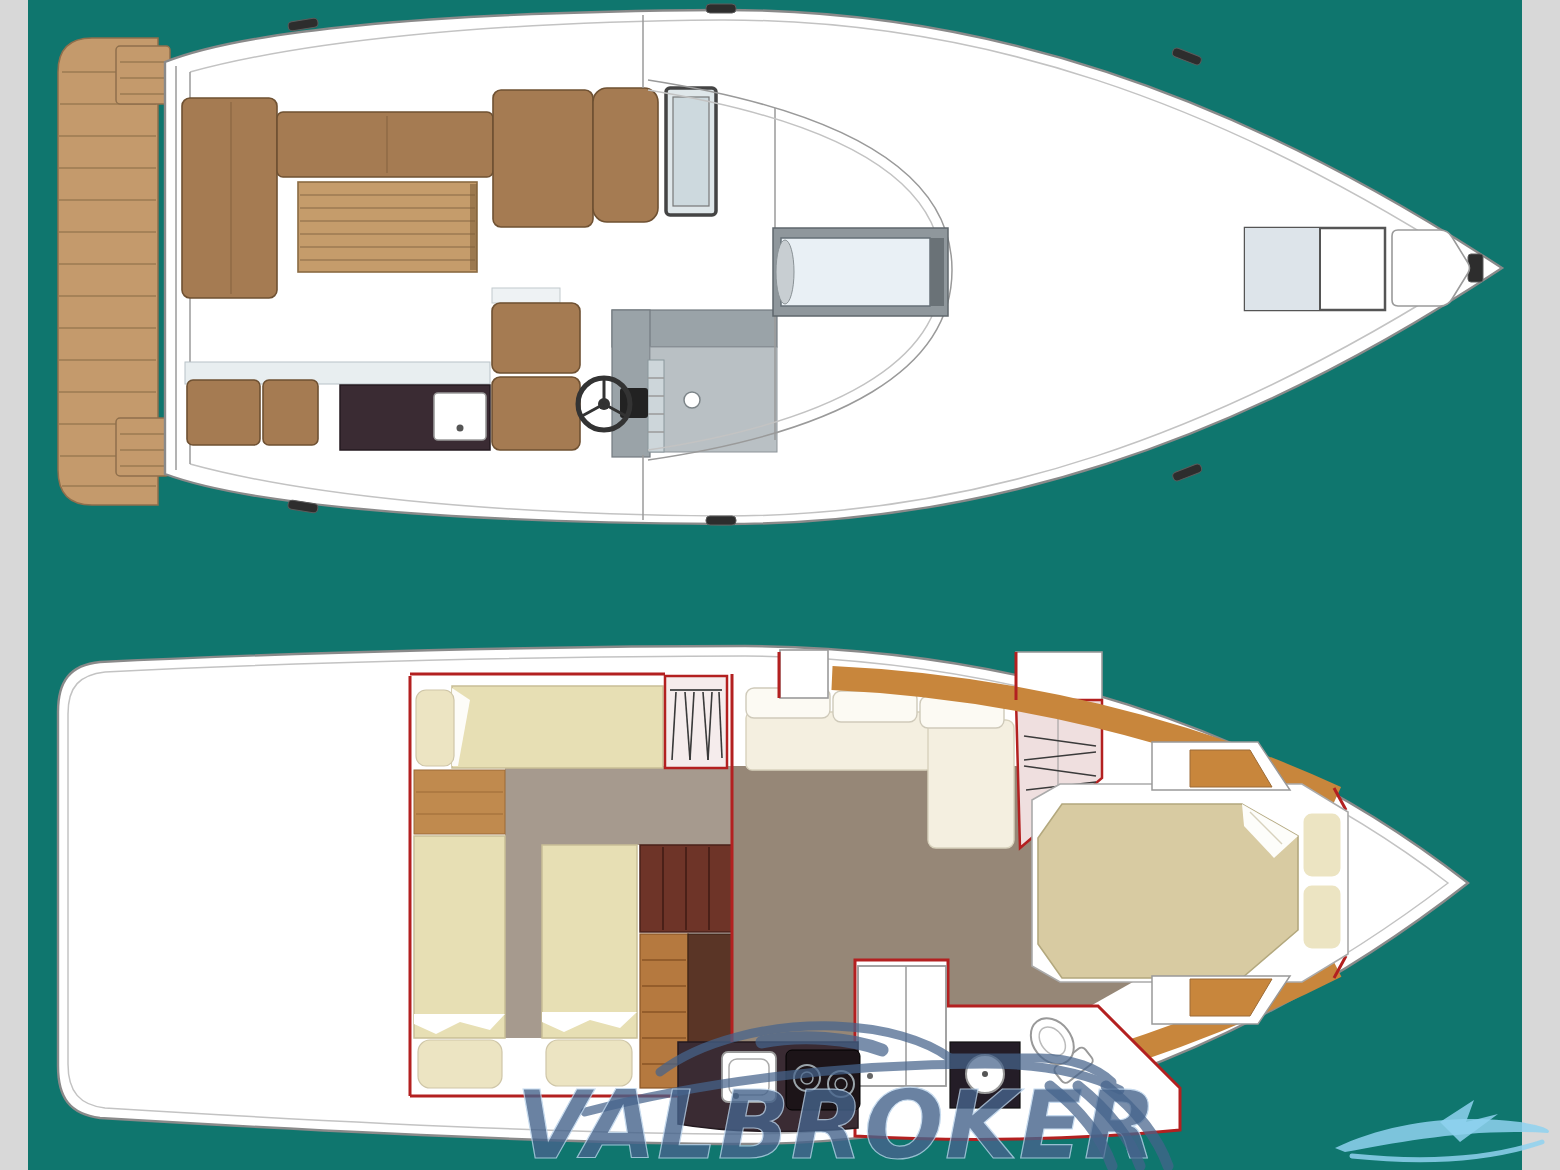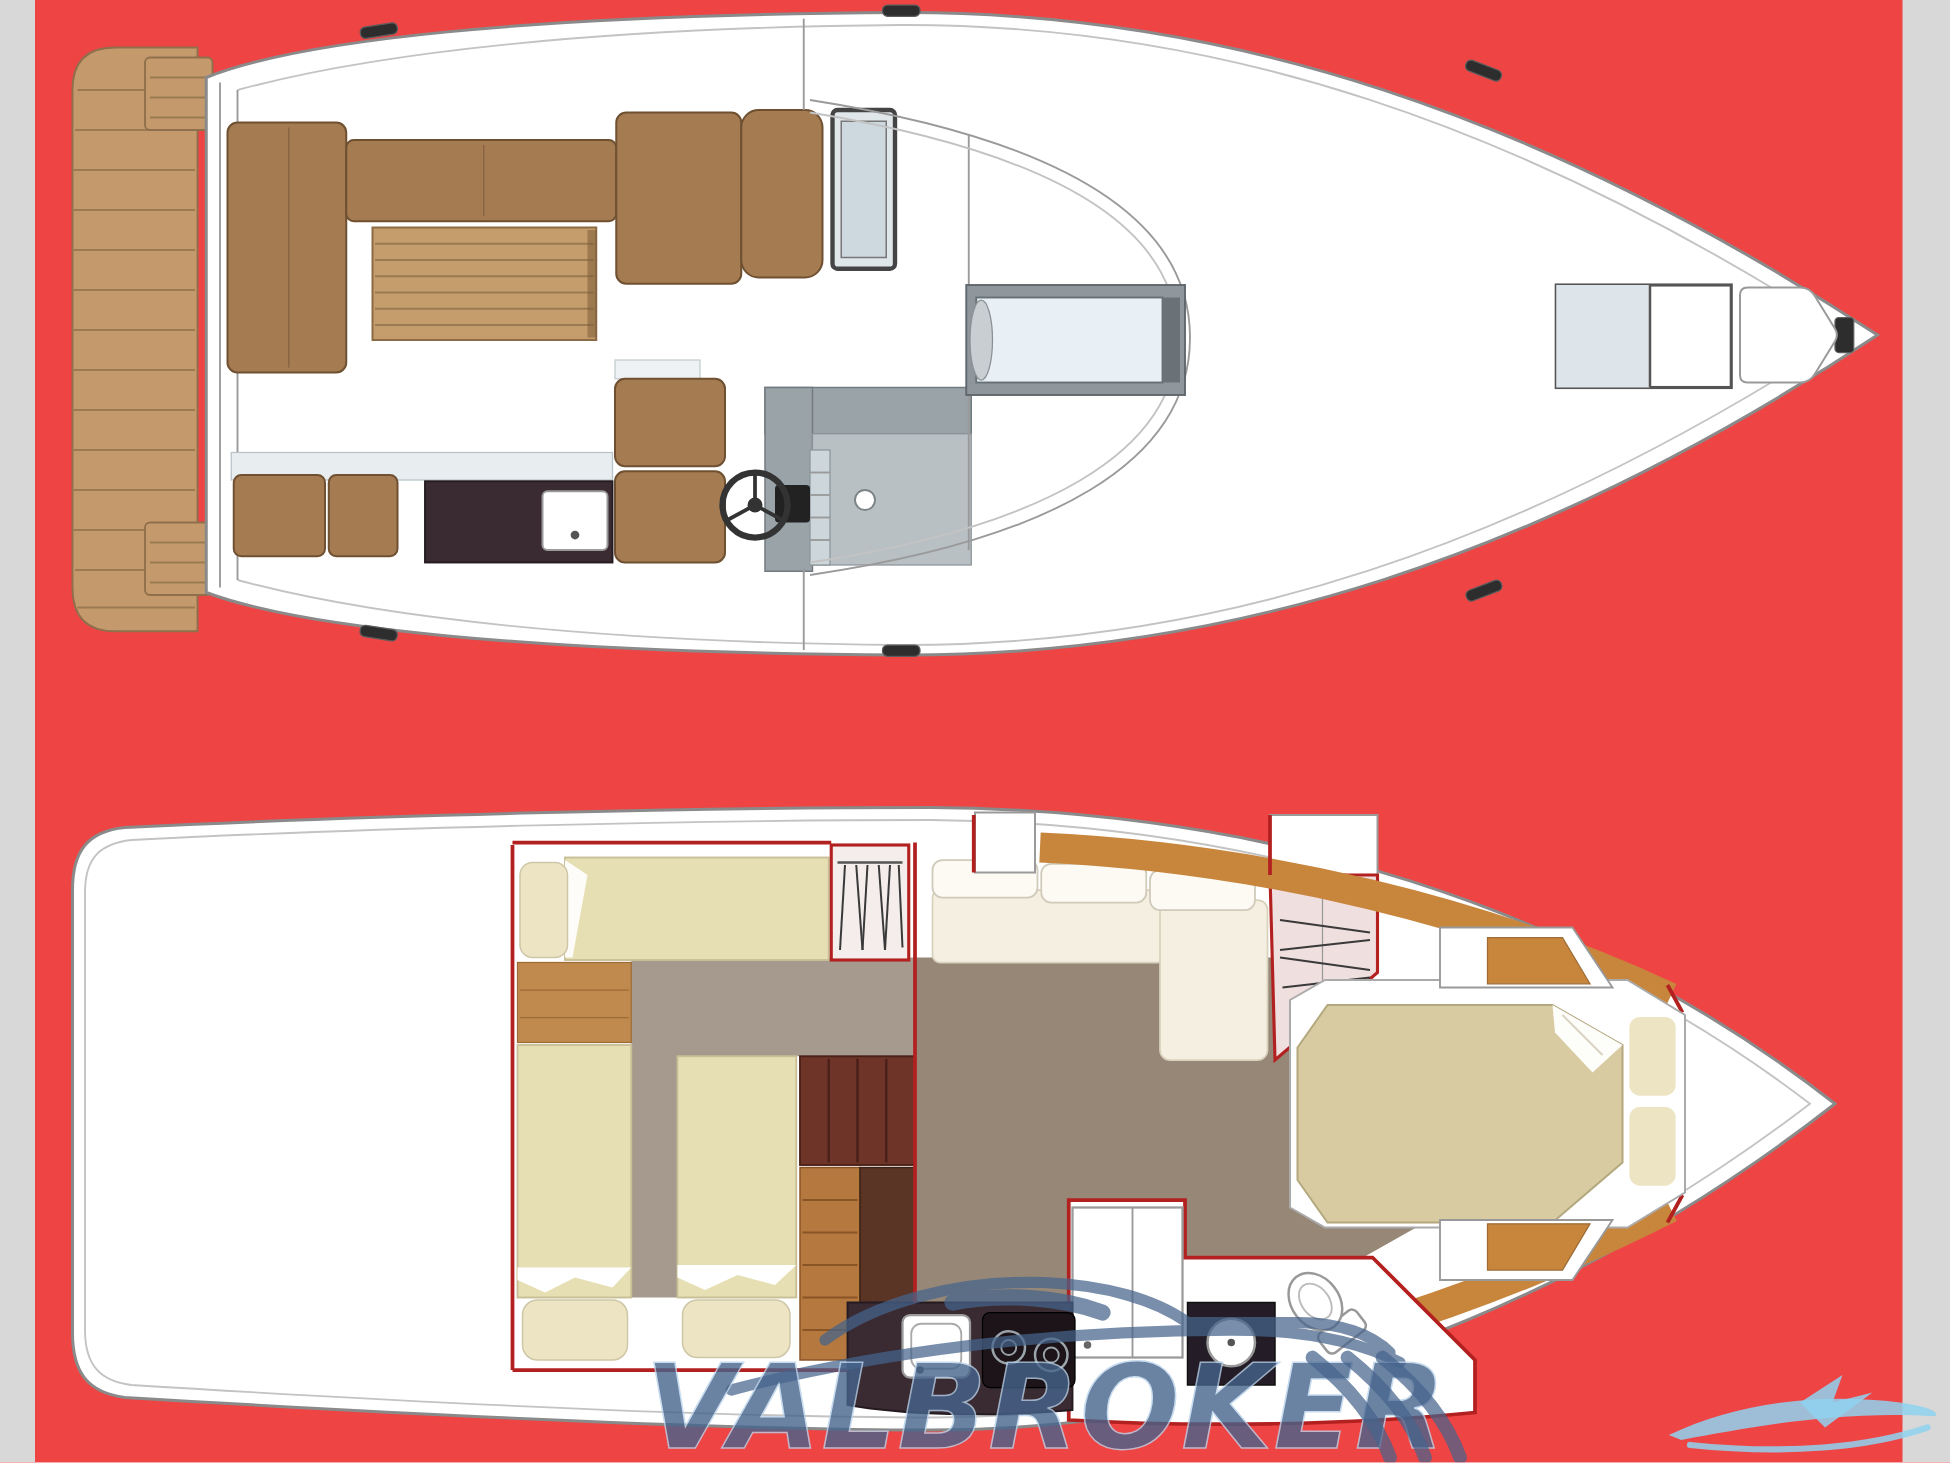--- a/index.html
+++ b/index.html
@@ -1,16 +1,16 @@
 <!DOCTYPE html>
 <html style="--side-band: #d8d8d8; --hull-line: #8a8a8a; --teak: #c49a6c; --teak-line: #9b7a52; --upholstery: #a57b52; --upholstery-dark: #6f5132; --table-wood: #c59c6b; --counter-dark: #3a2b33; --seat-base: #e8eef0; --console-gray: #9aa3a8; --console-light: #b9c0c4; --glass: #e9f0f5; --sunpad: #dde4ea; --carpet-guest: #a69a8e; --carpet-salon: #968777; --berth: #e7dfb4; --pillow: #ece4c2; --wood-floor: #c08a4e; --wood-rim: #c8863c; --steps-dark: #6e3428; --steps-wood: #b5793f; --walnut: #5a3526; --partition-red: #b32020; --wardrobe: #efdfdf; --sofa-cream: #f4efe0; --sofa-white: #fcfaf3; --bed: #d8cba2; --stove-black: #1c1418; --watermark-blue: #46648c; --logo-light-blue: #8fd2f0;"><head>
 <meta charset="utf-8">
 <style>
   html,body{margin:0;padding:0;background:#fff;}
-  .stage{position:relative;width:1560px;height:1170px;overflow:hidden;background:#ef4444;
+  .stage{position:relative;width:1560px;height:1170px;overflow:hidden;background:#0f766e;
          font-family:"DejaVu Sans","Liberation Sans",sans-serif;}
   svg{position:absolute;left:0;top:0;}
   
   .hull{fill:#ffffff;stroke:var(--hull-line);stroke-width:2.4;}
   .innerln{fill:none;stroke:#c3c3c3;stroke-width:1.5;}
   .thin{fill:none;stroke:#9a9a9a;stroke-width:1.5;}
   .teak{fill:var(--teak);stroke:#8f6f4c;stroke-width:1.5;}
   .plank{stroke:var(--teak-line);stroke-width:1.5;}
   .uph{fill:var(--upholstery);stroke:var(--upholstery-dark);stroke-width:1.6;}
   .seam{stroke:var(--upholstery-dark);stroke-width:1.1;opacity:.55;}

